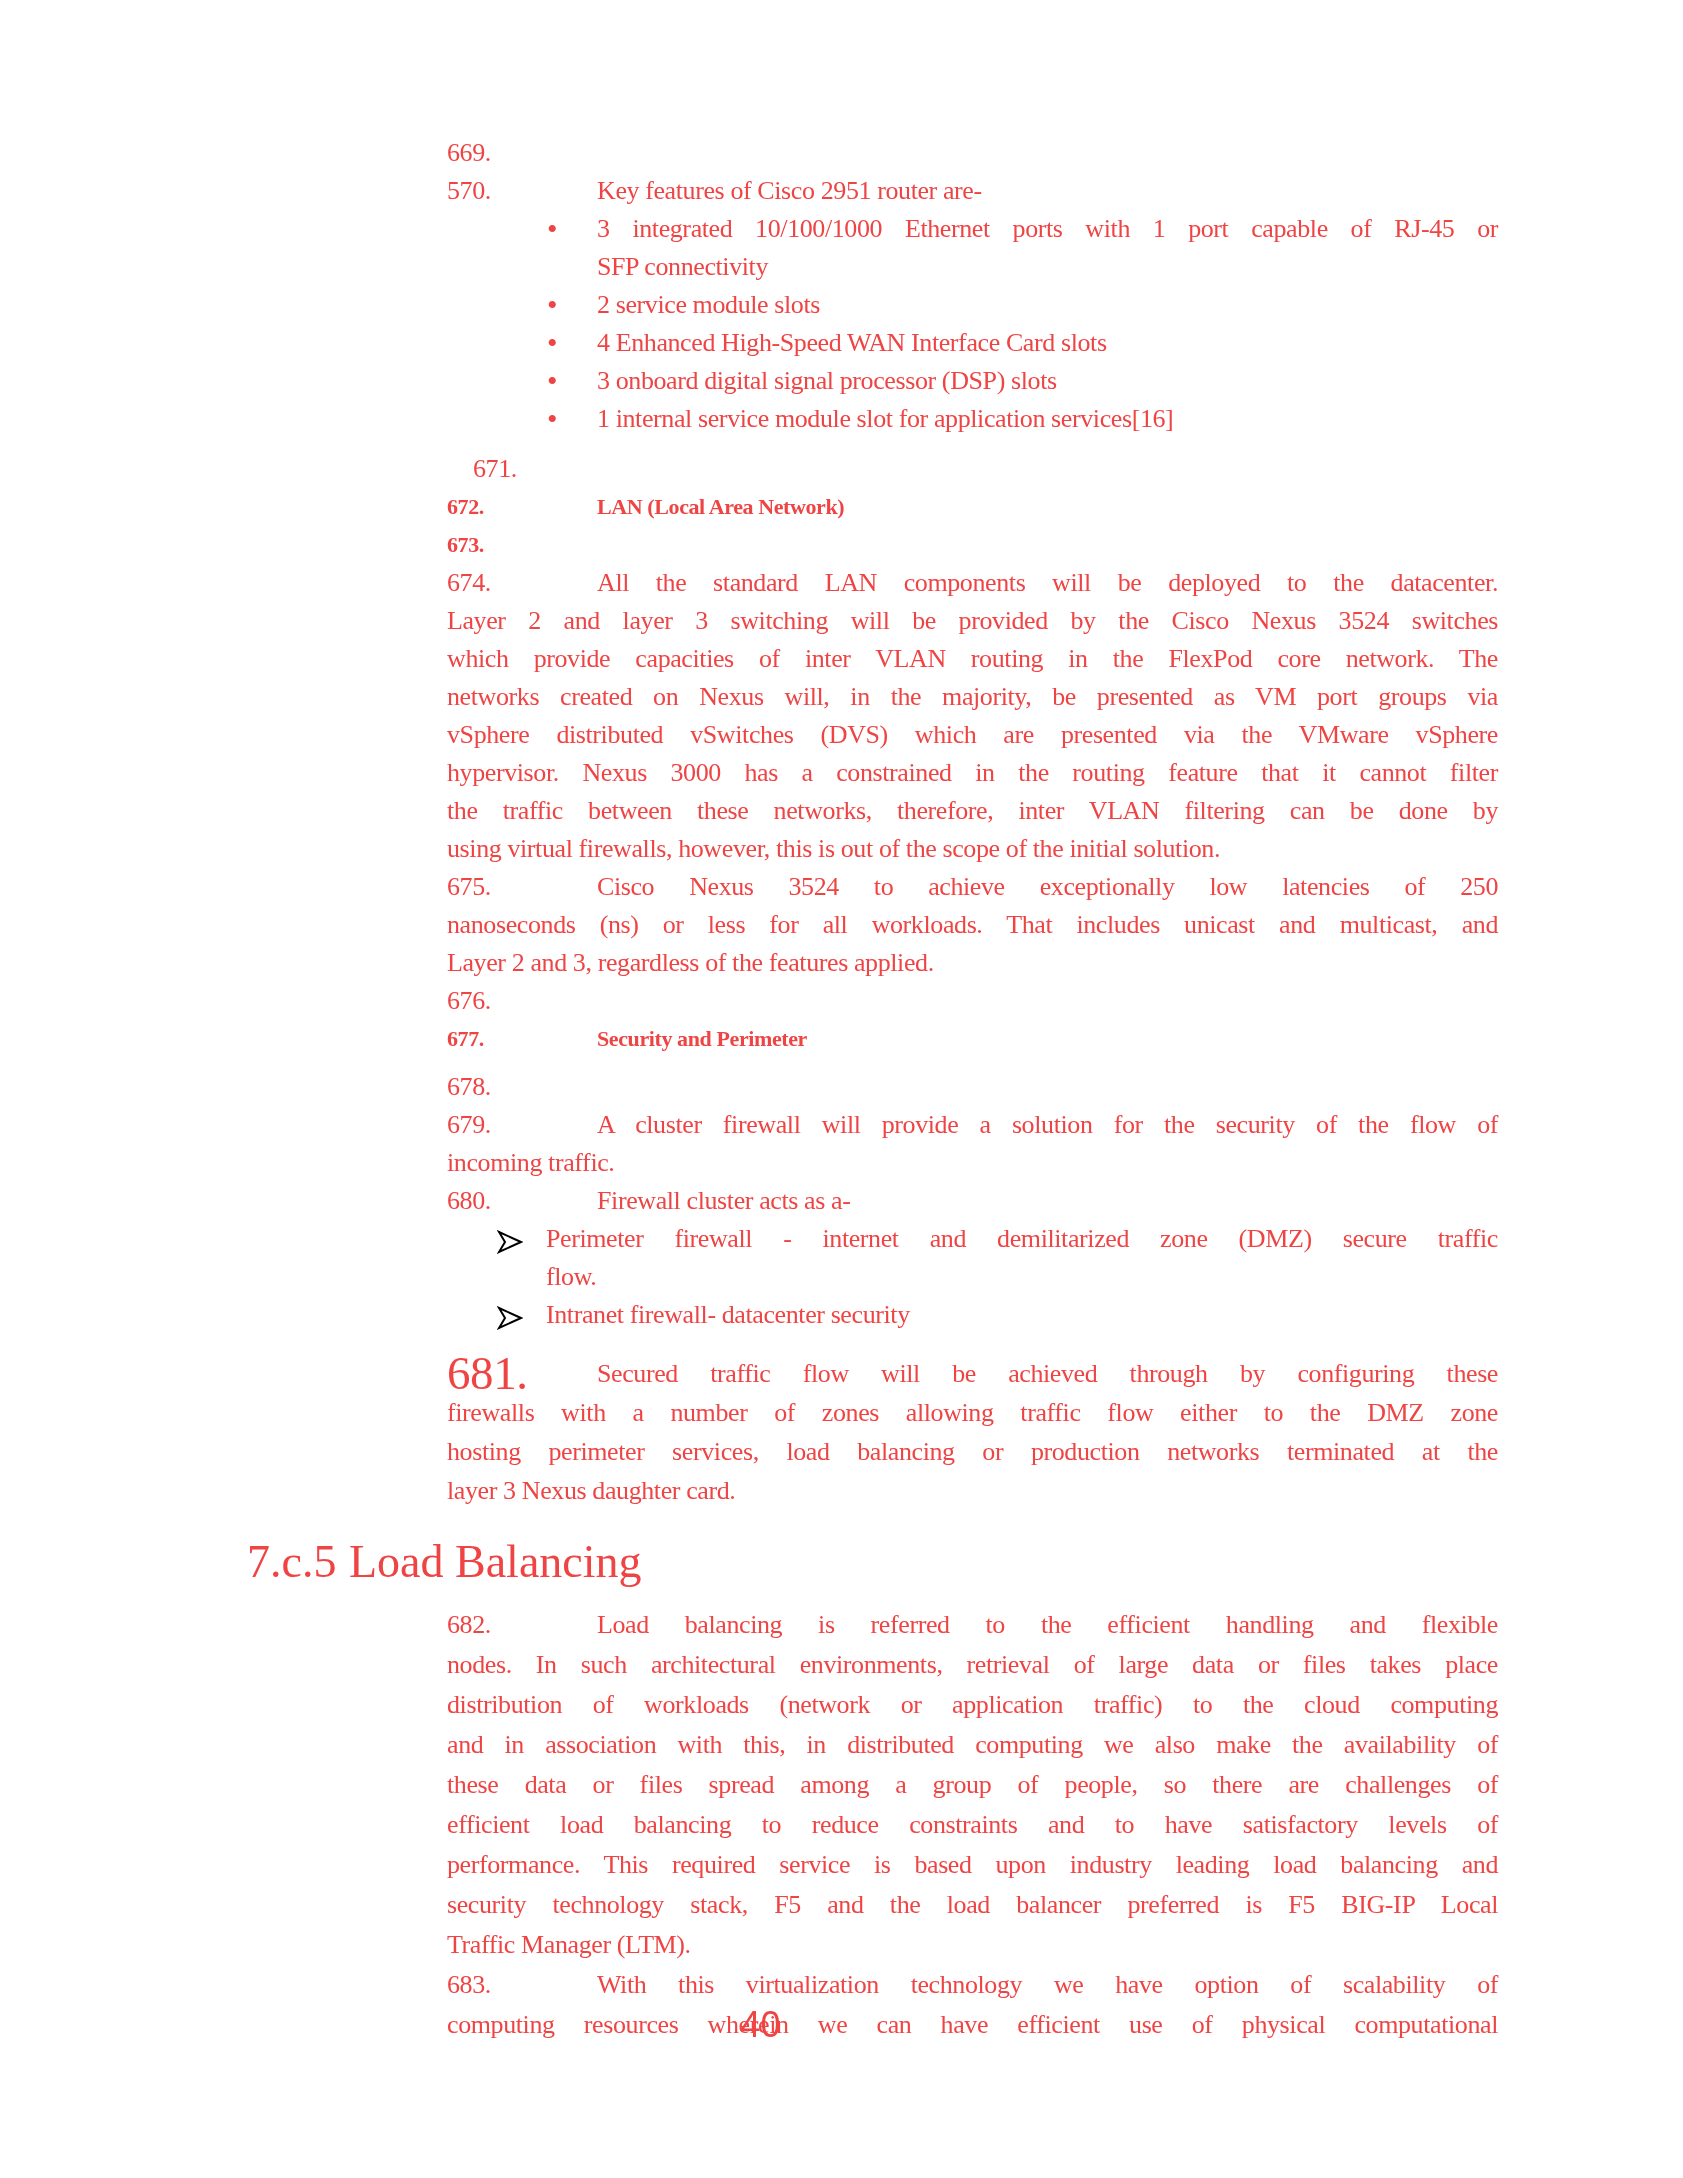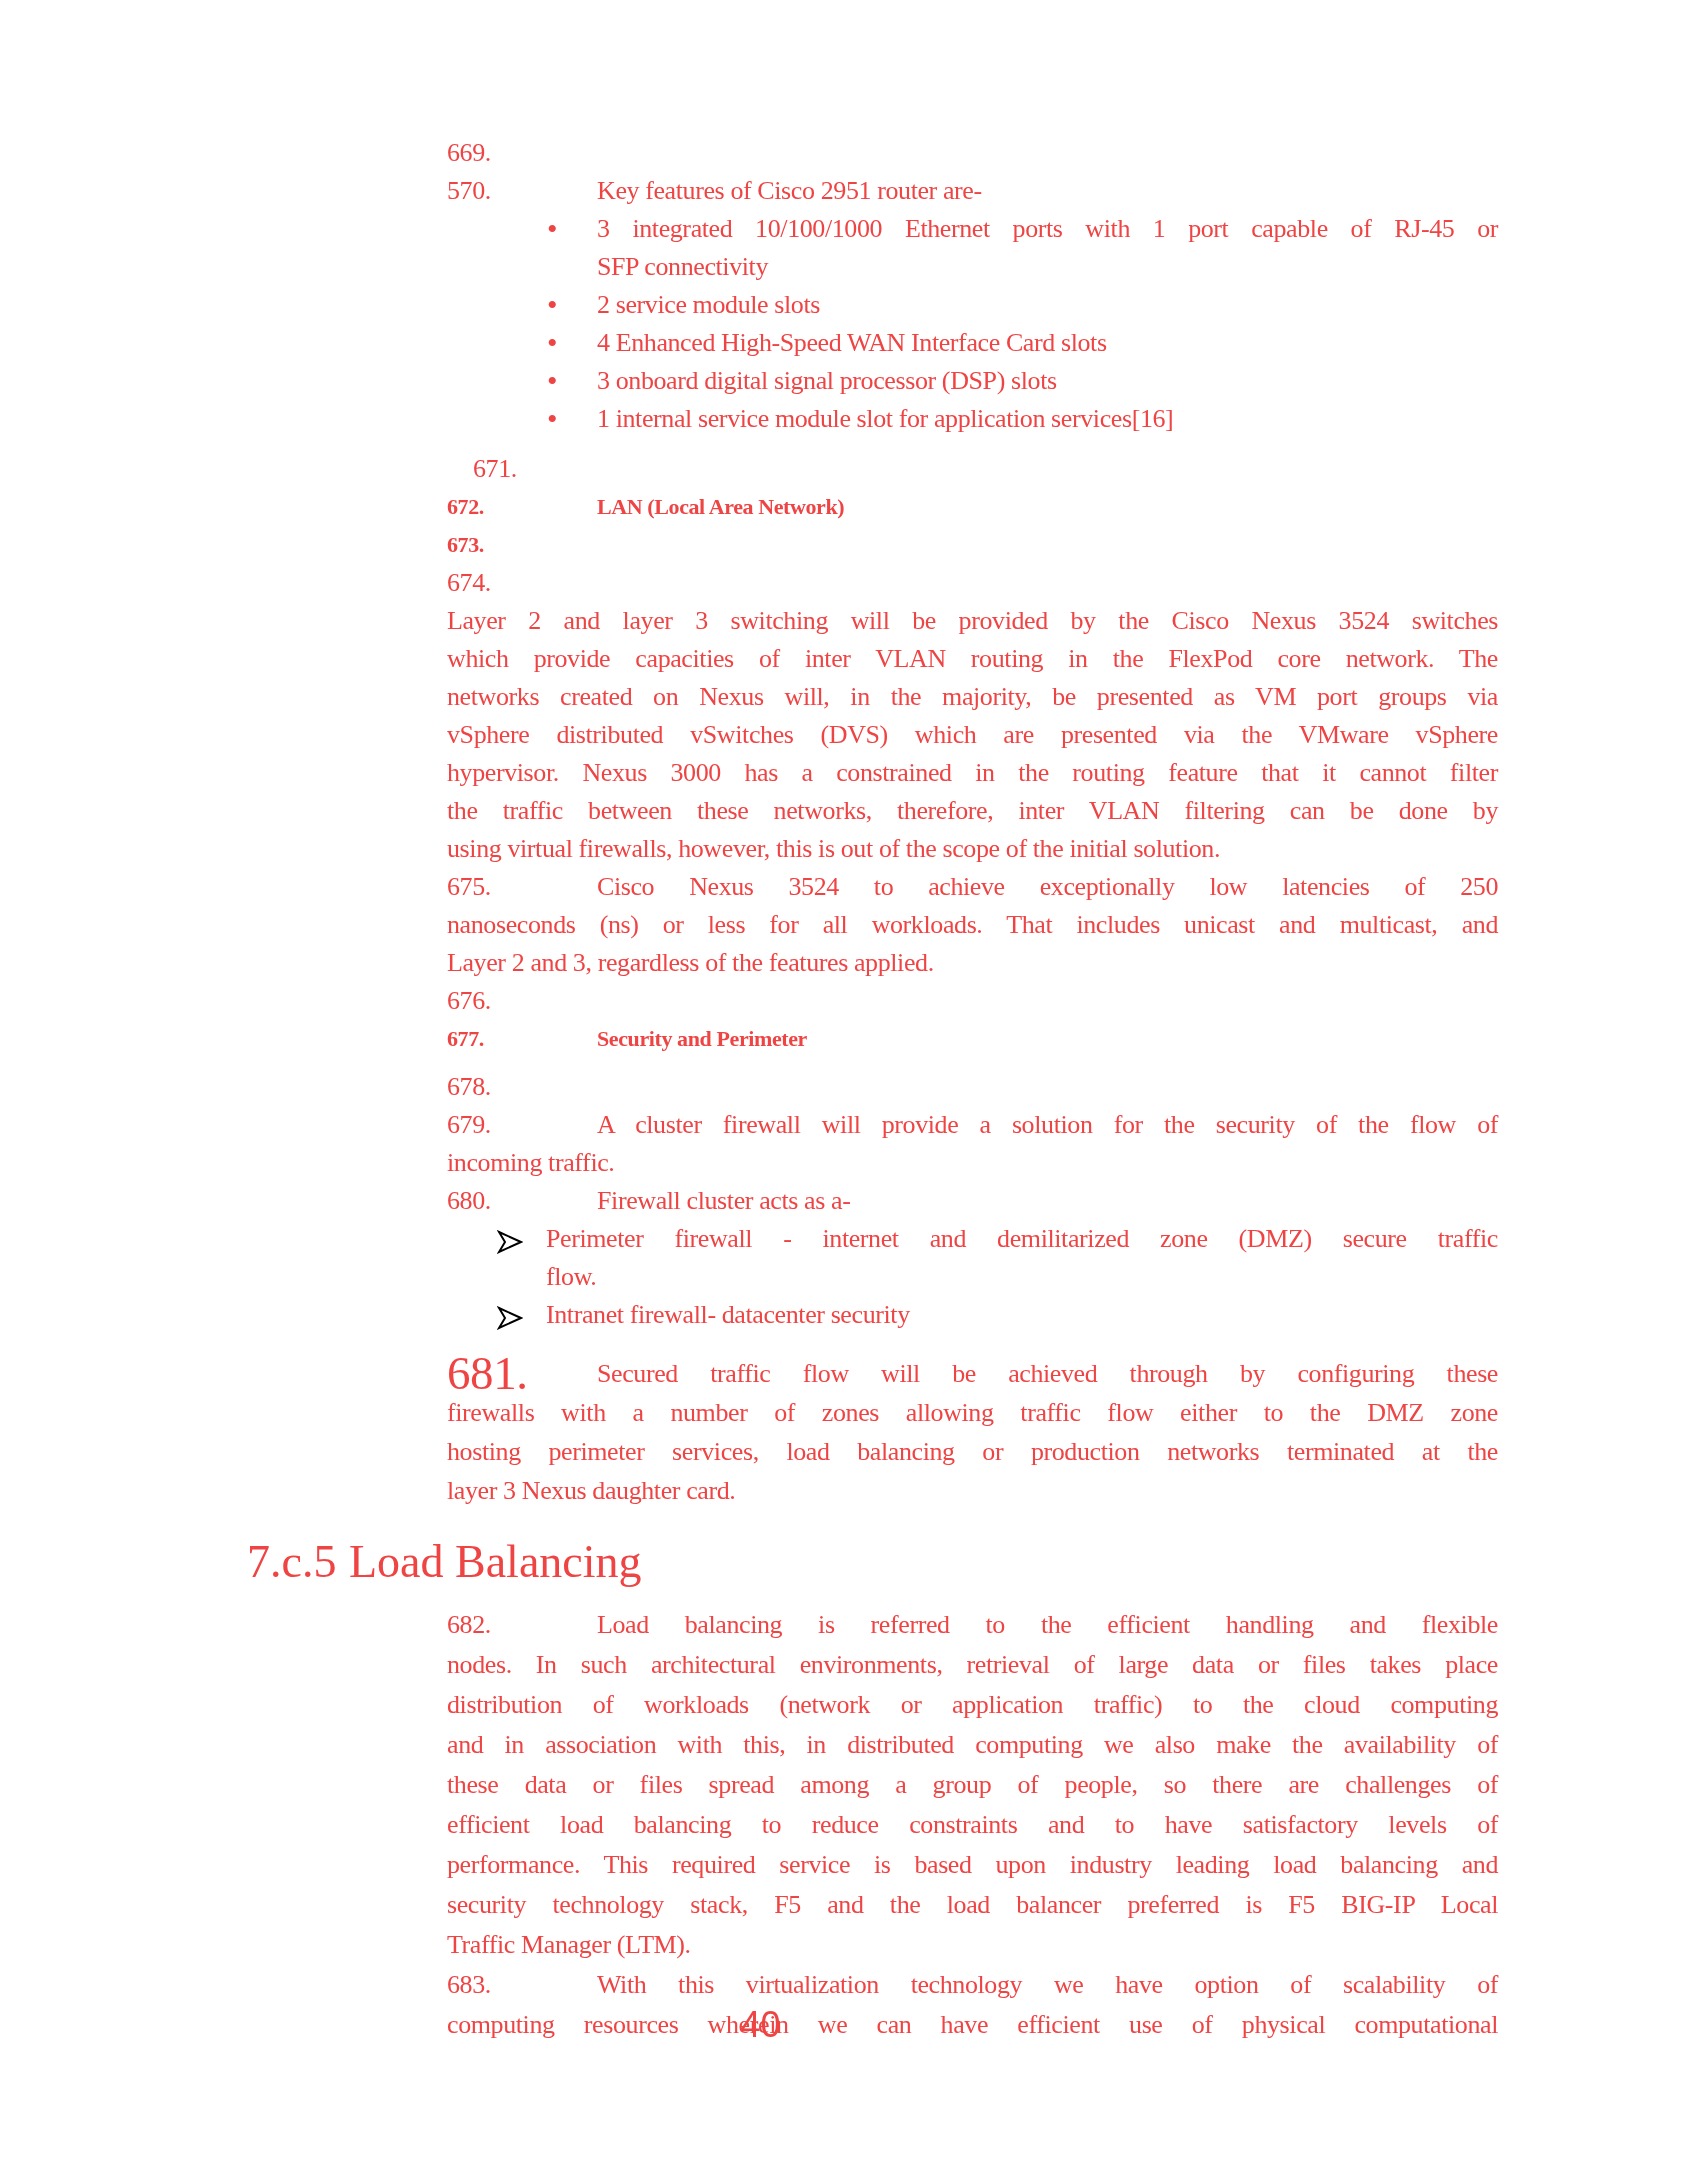--- a/index.html
+++ b/index.html
@@ -80,20 +80,21 @@
       <span class="num">672.</span>
       <div class="t">LAN (Local Area Network)</div>
     </div>
     <div class="ln h2">
         <span class="num">673.</span>
       </div>
 
     <div>
       <div class="ln">
         <span class="num">674.</span>
+        <div class="t j">All the standard LAN components will be deployed to the datacenter.</div>
       </div>
       <div class="ln j">Layer 2 and layer 3 switching will be provided by the Cisco Nexus 3524 switches</div>
       <div class="ln j">which provide capacities of inter VLAN routing in the FlexPod core network. The</div>
       <div class="ln j">networks created on Nexus will, in the majority, be presented as VM port groups via</div>
       <div class="ln j">vSphere distributed vSwitches (DVS) which are presented via the VMware vSphere</div>
       <div class="ln j">hypervisor. Nexus 3000 has a constrained in the routing feature that it cannot filter</div>
       <div class="ln j">the traffic between these networks, therefore, inter VLAN filtering can be done by</div>
       <div class="ln">using virtual firewalls, however, this is out of the scope of the initial solution.</div>
     </div>
 

